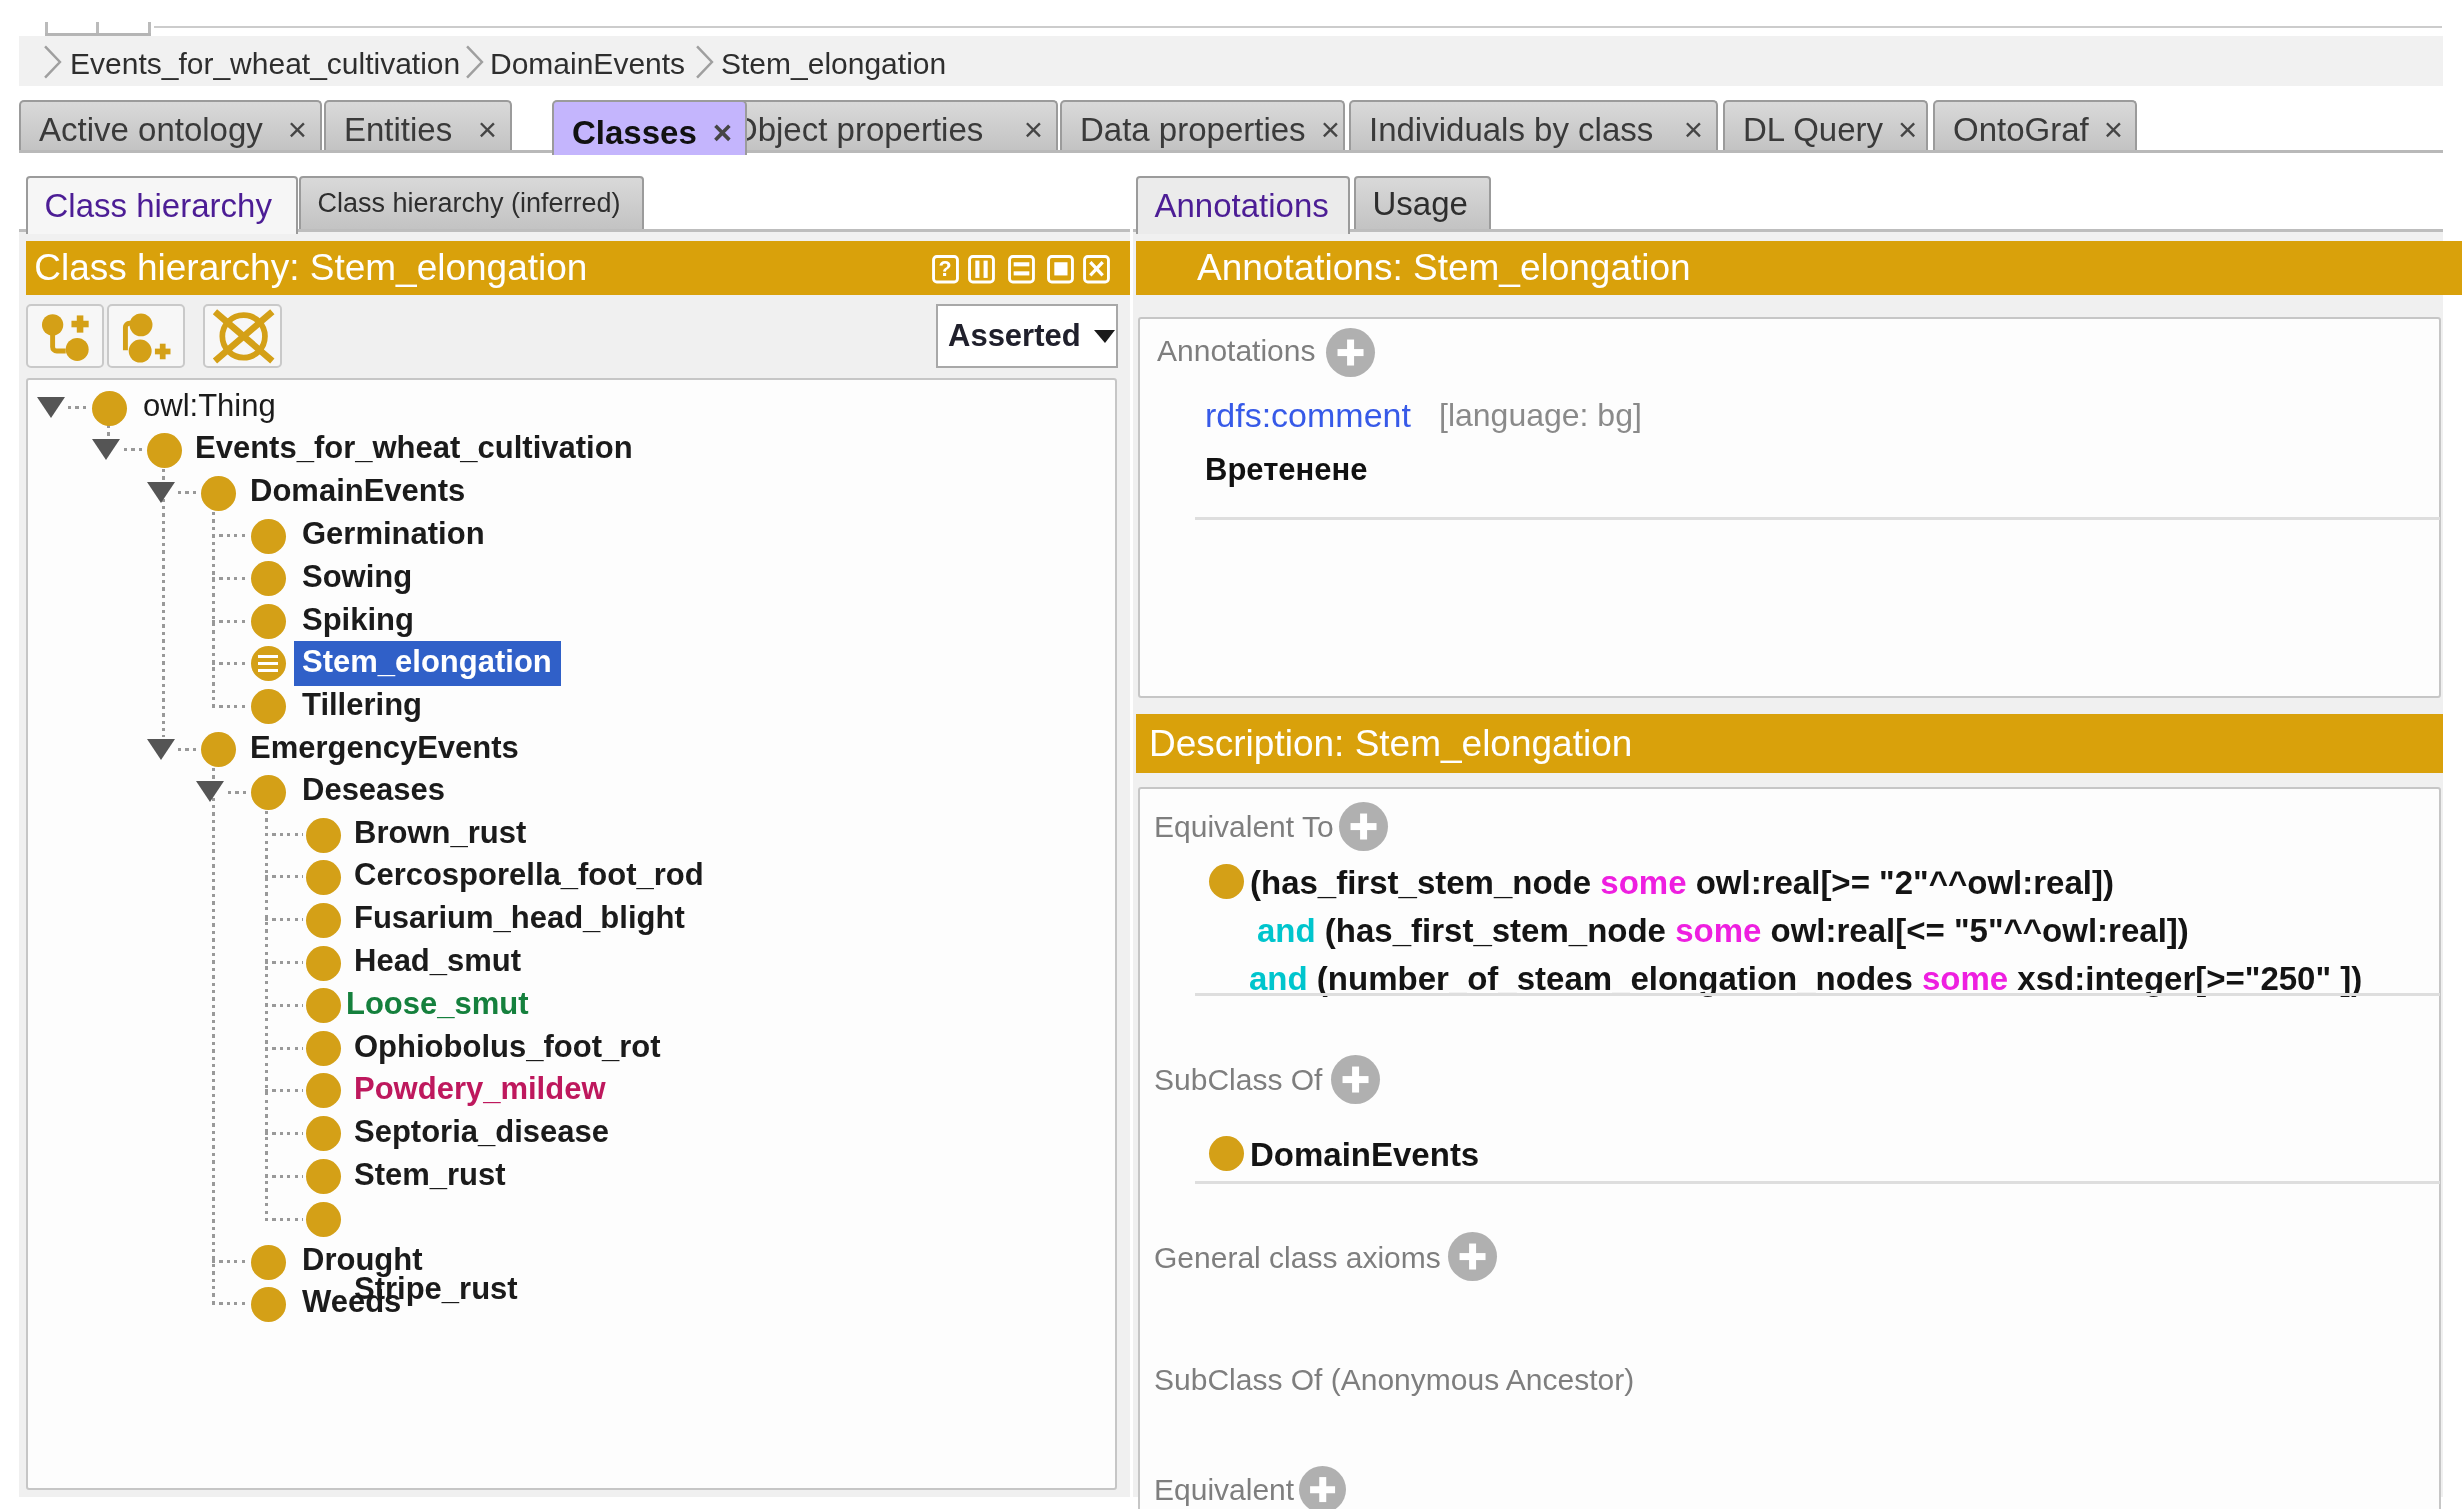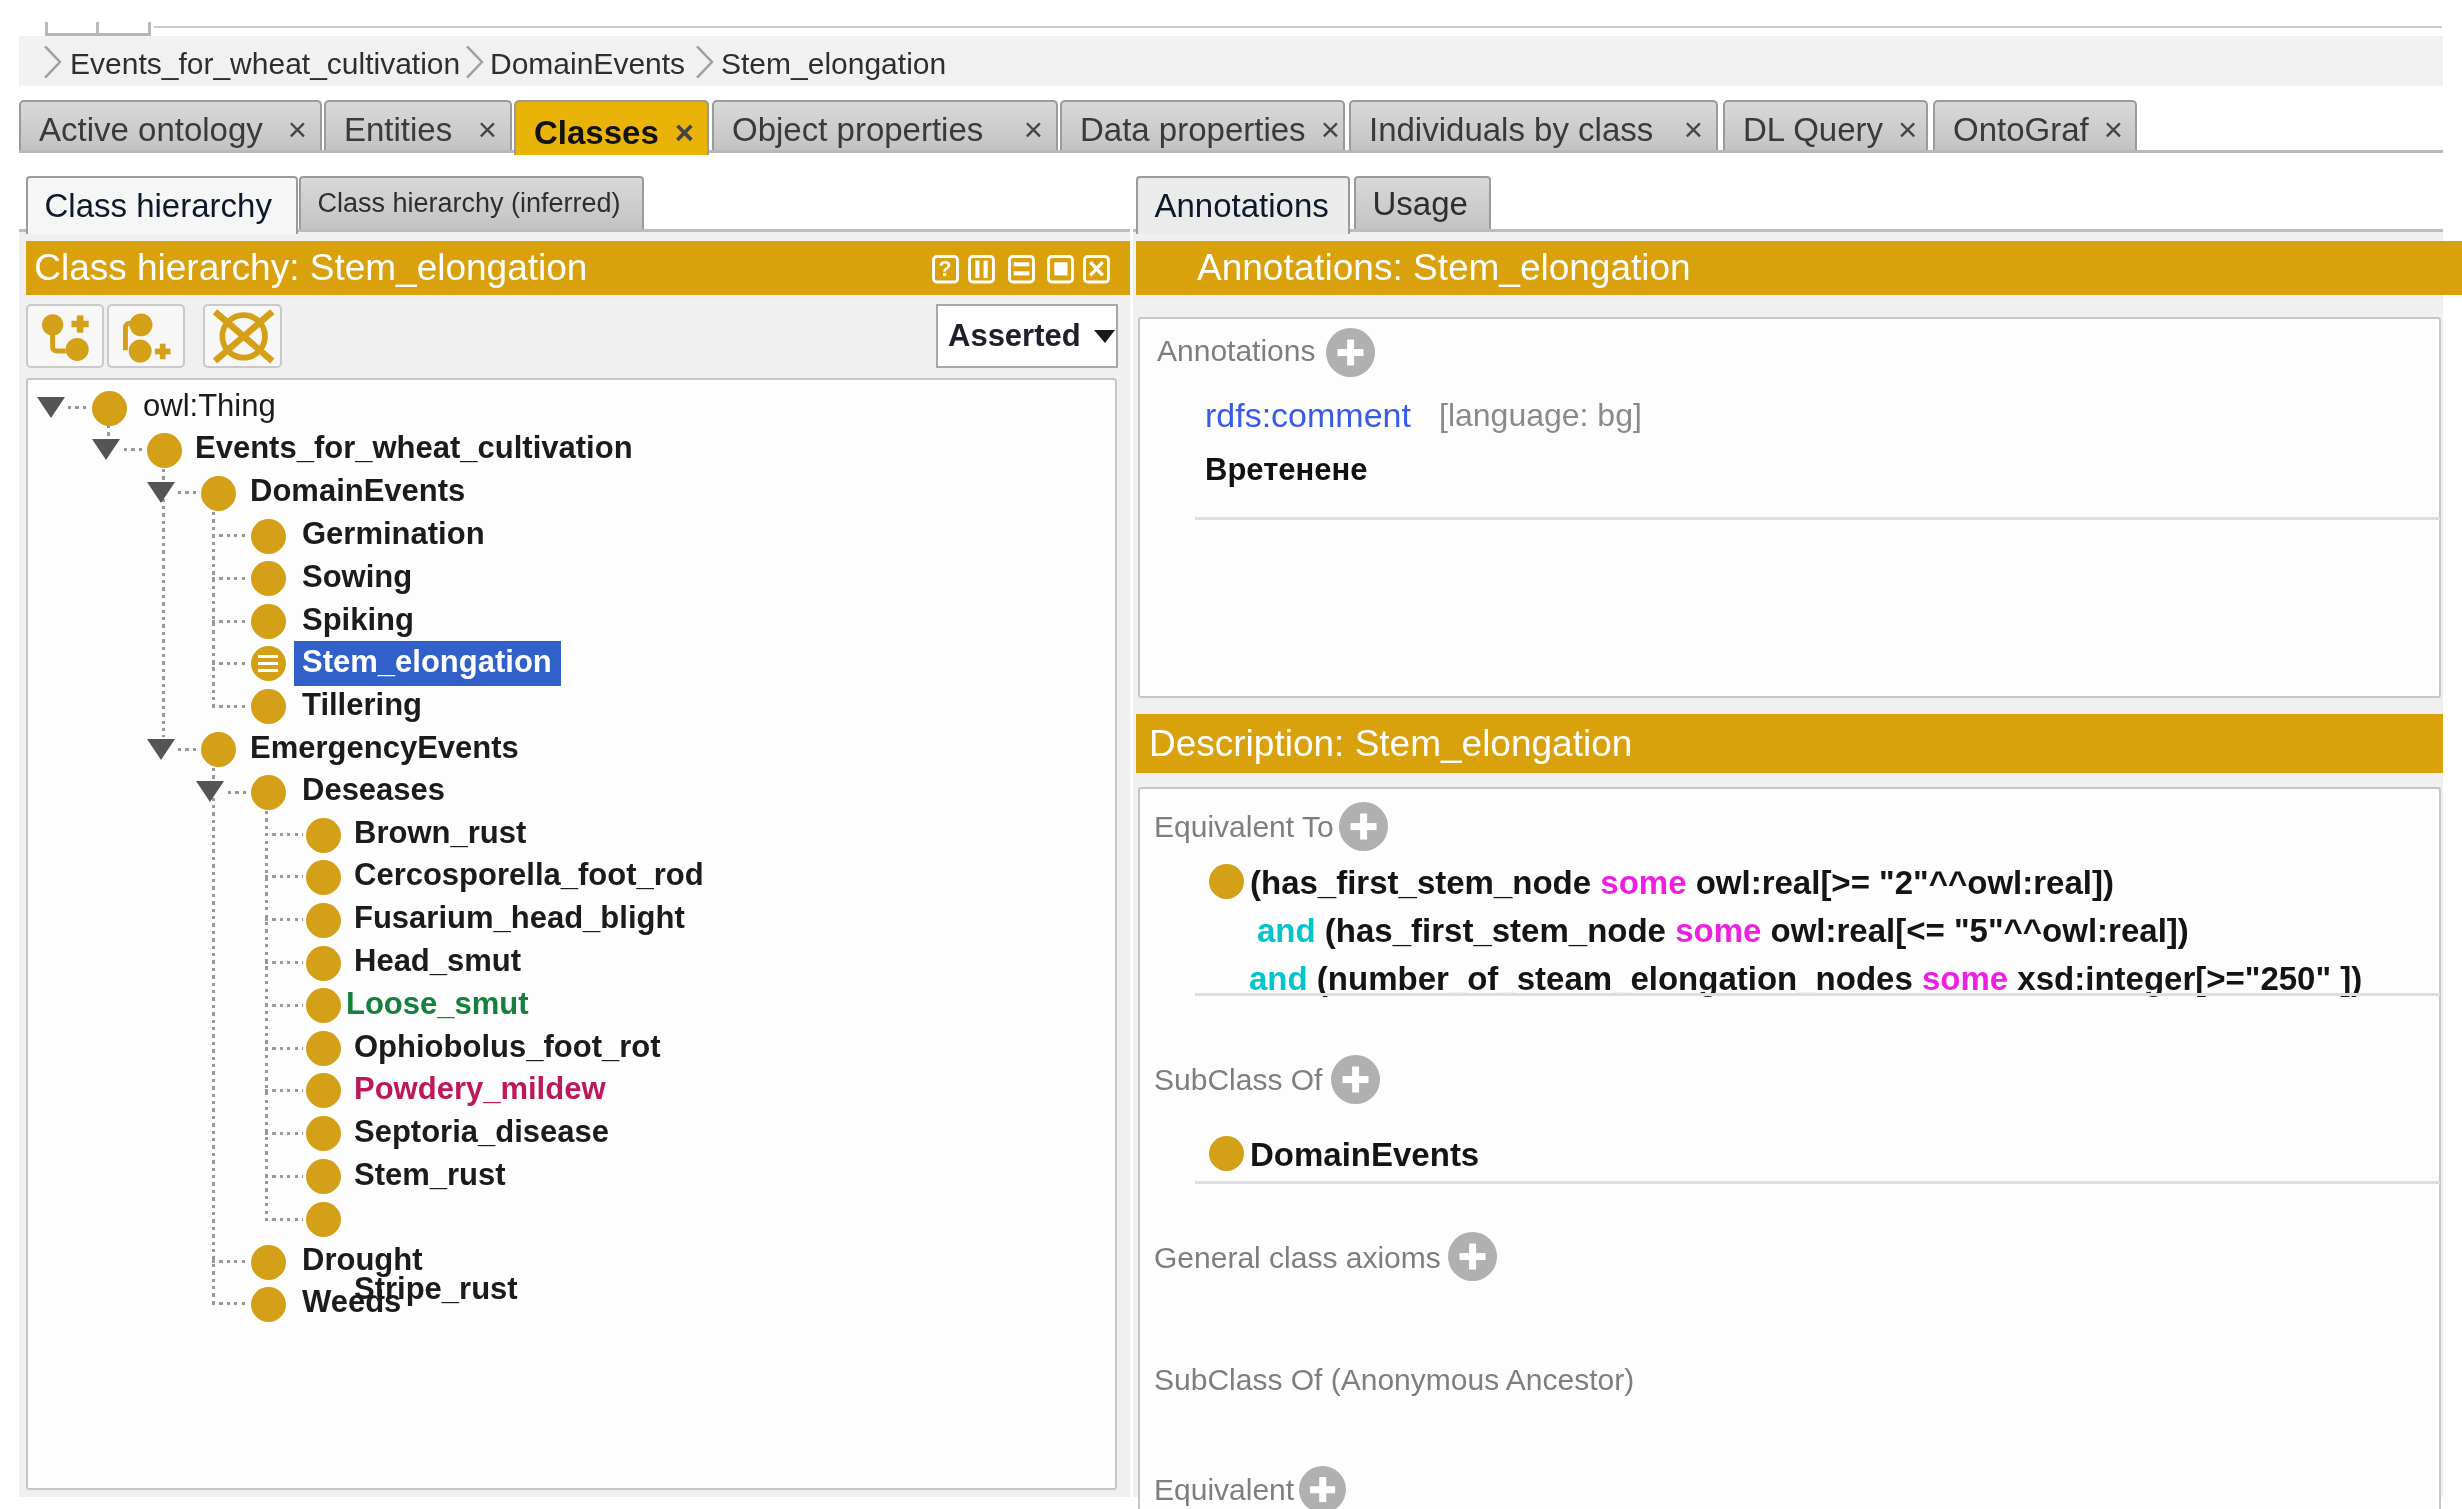--- a/index.html
+++ b/index.html
@@ -1,20 +1,20 @@
 <!DOCTYPE html>
 <html style="font-size:13px"><head><meta charset="utf-8"><style>
 html,body{margin:0;padding:0;}
 body{width:2462px;height:1509px;position:relative;background:#ffffff;font-family:"Liberation Sans",sans-serif;overflow:hidden;}
 .abs{position:absolute;}
 .tab{position:absolute;top:100px;height:50px;background:linear-gradient(#d9d9d9,#c3c3c3);border:2.5px solid #9b9b9b;border-bottom:none;border-radius:5px 5px 0 0;display:flex;align-items:center;justify-content:space-between;font-size:33px;color:#3a3a3a;padding:8px 13px 0 18px;white-space:nowrap;box-sizing:border-box;}
 .tab .x{font-size:33px;color:#454545;margin-left:15px;font-family:"Liberation Sans";}
-.seltab{background:#eab308;height:55px;z-index:5;color:#111;font-weight:bold;}
+.seltab{background:#c4b5fd;height:55px;z-index:5;color:#111;font-weight:bold;margin-left:38px;}
 .stab{position:absolute;top:176px;height:53px;background:linear-gradient(#d9d9d9,#c3c3c3);border:2.5px solid #9b9b9b;border-bottom:none;border-radius:4.1px 4.1px 0 0;display:flex;align-items:center;font-size:33px;color:#2e2e2e;padding:0 16.5px;box-sizing:border-box;white-space:nowrap;}
-.sstab{background:#f6f6f6;height:58px;z-index:5;color:#0f172a;}
+.sstab{background:#f6f6f6;height:58px;z-index:5;color:#4c1d95;}
 .ybar{position:absolute;background:#d9a10b;color:#fff;font-size:37px;white-space:nowrap;display:flex;align-items:center;}
 .wbox{position:absolute;background:#fdfdfd;border:2.5px solid #c6c6c6;box-sizing:border-box;}
 .glabel{position:absolute;color:#7e7e7e;font-size:30px;white-space:nowrap;}
 .plus{position:absolute;background:#b0b0b0;border-radius:50%;}
 .plus:before,.plus:after{content:"";position:absolute;background:#fff;}
 .plus:before{left:50%;top:50%;width:55%;height:16%;transform:translate(-50%,-50%);}
 .plus:after{left:50%;top:50%;width:16%;height:55%;transform:translate(-50%,-50%);}
 .circ{position:absolute;background:#d4a017;border-radius:50%;}
 .tlabel{position:absolute;font-size:31px;font-weight:bold;color:#1b1b1b;white-space:nowrap;}
 .tri{position:absolute;width:0;height:0;border-left:14px solid transparent;border-right:14px solid transparent;border-top:21.4px solid #555;}

